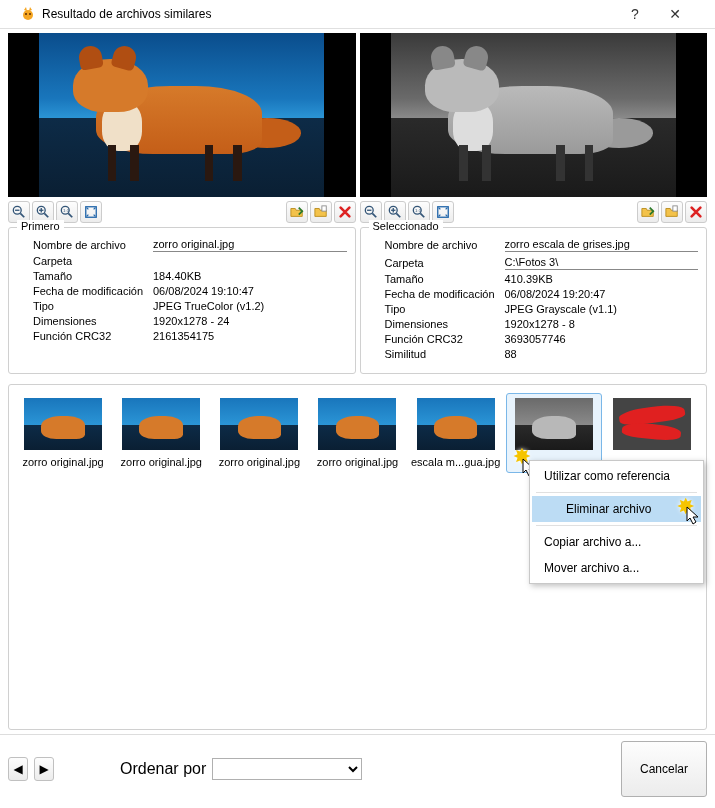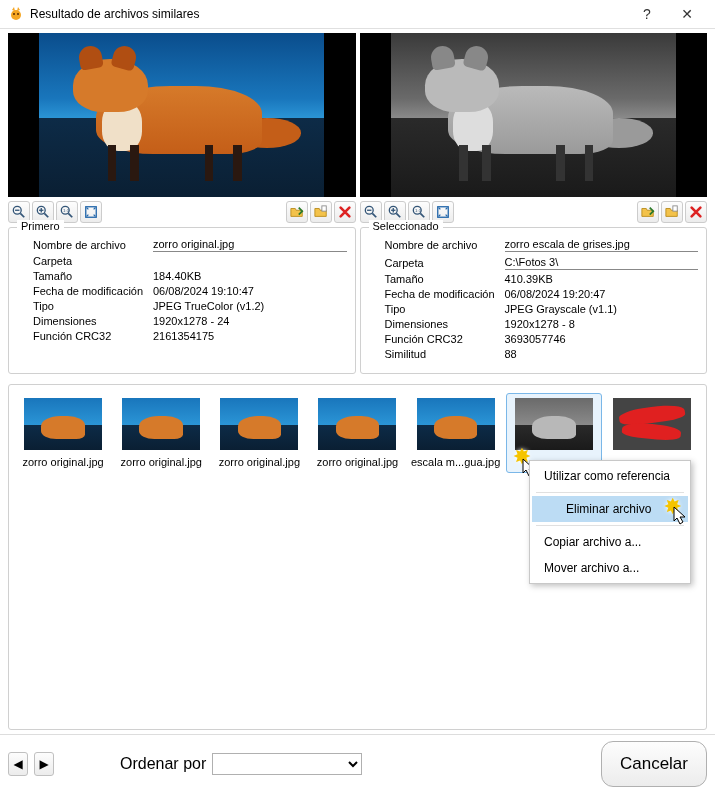--- a/index.html
+++ b/index.html
@@ -1,17 +1,17 @@
 <!DOCTYPE html>
 <html><head>
 <meta charset="utf-8">
 <style>
   * { box-sizing: border-box; margin: 0; padding: 0; }
   body { font-family: "Segoe UI", Tahoma, sans-serif; font-size: 12px; background: #fff; color: #000; width: 715px; }
-  .titlebar { display: flex; align-items: center; padding: 6px 8px; border-bottom: 1px solid #e0e0e0; }
+  .titlebar { display: flex; align-items: center; padding: 6px 20px; border-bottom: 1px solid #e0e0e0; }
   .titlebar .icon { width: 16px; height: 16px; margin-right: 6px; }
   .titlebar .title { flex: 1; font-size: 12px; }
   .titlebar .winbtn { width: 40px; text-align: center; font-size: 14px; color: #333; cursor: pointer; }
   .content { padding: 4px 8px; }
   .previews { display: flex; gap: 4px; }
   .preview-pane { flex: 1; background: #000; height: 164px; position: relative; display:flex; align-items:center; justify-content:center; }
   .fox-color, .fox-gray { width: 82%; height: 100%; position: relative; overflow: hidden; }
   .fox-color { background: linear-gradient(to bottom, #0a4d8c 0%, #1976bc 40%, #2b95d6 52%, #0d2b47 52%, #0a1f33 100%); }
   .fox-gray  { background: linear-gradient(to bottom, #3a3a3a 0%, #6a6a6a 40%, #8a8a8a 52%, #2a2a2a 52%, #1a1a1a 100%); }
   .fox-body { position: absolute; bottom: 26%; left: 20%; width: 58%; height: 42%; border-radius: 45% 40% 20% 35%; }
@@ -59,30 +59,30 @@
   .thumb-img.fox-color .mini-fox { background:#d67a2a; }
   .thumb-img.fox-gray  .mini-fox { background:#b8b8b8; }
   .thumb-img.red-smear { background:#444; }
   .thumb-img.red-smear::before { content:""; position:absolute; left:8%; top:18%; width:84%; height:30%; background:#e02020; border-radius:40% 50% 30% 40%; transform:rotate(-8deg);}
   .thumb-img.red-smear::after { content:""; position:absolute; left:12%; top:50%; width:76%; height:28%; background:#e02020; border-radius:50% 40% 40% 30%; transform:rotate(6deg);}
   .thumb-label { font-size: 11px; white-space: nowrap; overflow: hidden; text-overflow: ellipsis; }
 
   .click-star { position:absolute; font-size:22px; filter: drop-shadow(0 0 2px #fff); pointer-events:none; }
   .cursor-img { position:absolute; width:18px; height:22px; }
 
-  .context-menu { position: absolute; left: 529px; top: 460px; width: 162px; background: #fff; border: 1px solid #c8c8c8; box-shadow: 2px 2px 6px rgba(0,0,0,0.25); padding: 2px; z-index: 100; }
+  .context-menu { position: absolute; left: 529px; top: 460px; width: 175px; background: #fff; border: 1px solid #c8c8c8; box-shadow: 2px 2px 6px rgba(0,0,0,0.25); padding: 2px; z-index: 100; }
   .cm-item { padding: 6px 12px; font-size: 12px; cursor:pointer; }
   .cm-item.hover { background: #bcdcf4; padding-left: 34px; }
   .cm-sep { height: 1px; background: #e0e0e0; margin: 3px 4px; }
 
   .footer { border-top: 1px solid #ddd; padding: 6px 8px; display: flex; align-items: center; gap: 6px; }
   .arrowbtn { width: 20px; height: 24px; border: 1px solid #c0c0c0; border-radius: 3px; background: linear-gradient(#fdfdfd,#ececec); display:flex; align-items:center; justify-content:center; cursor:pointer; font-size:12px; }
   .sort-label { margin-left: 60px; font-size: 16px; }
   .sort-select { width: 150px; height: 22px; border: 1px solid #b0b0b0; background:#fff; font-size:12px; }
-  .cancel-btn { margin-left:auto; padding: 12px 18px; border: 1px solid #b0b0b0; border-radius: 12px; background: linear-gradient(#fdfdfd,#ececec); font-size:17px; cursor:pointer; }
+  .cancel-btn { margin-left:auto; padding: 20px 18px; border: 1px solid #b0b0b0; border-radius: 3px; background: linear-gradient(#fdfdfd,#ececec); font-size:12px; cursor:pointer; }
 </style>
 </head>
 <body>
 
 <div class="titlebar">
   <span class="icon">
     <svg viewBox="0 0 16 16">
         <circle cx="8" cy="9" r="5" fill="#f5a623"></circle>
         <path d="M4 4 L6 1 L7 5 Z" fill="#f5a623"></path>
         <path d="M12 4 L10 1 L9 5 Z" fill="#f5a623"></path>

